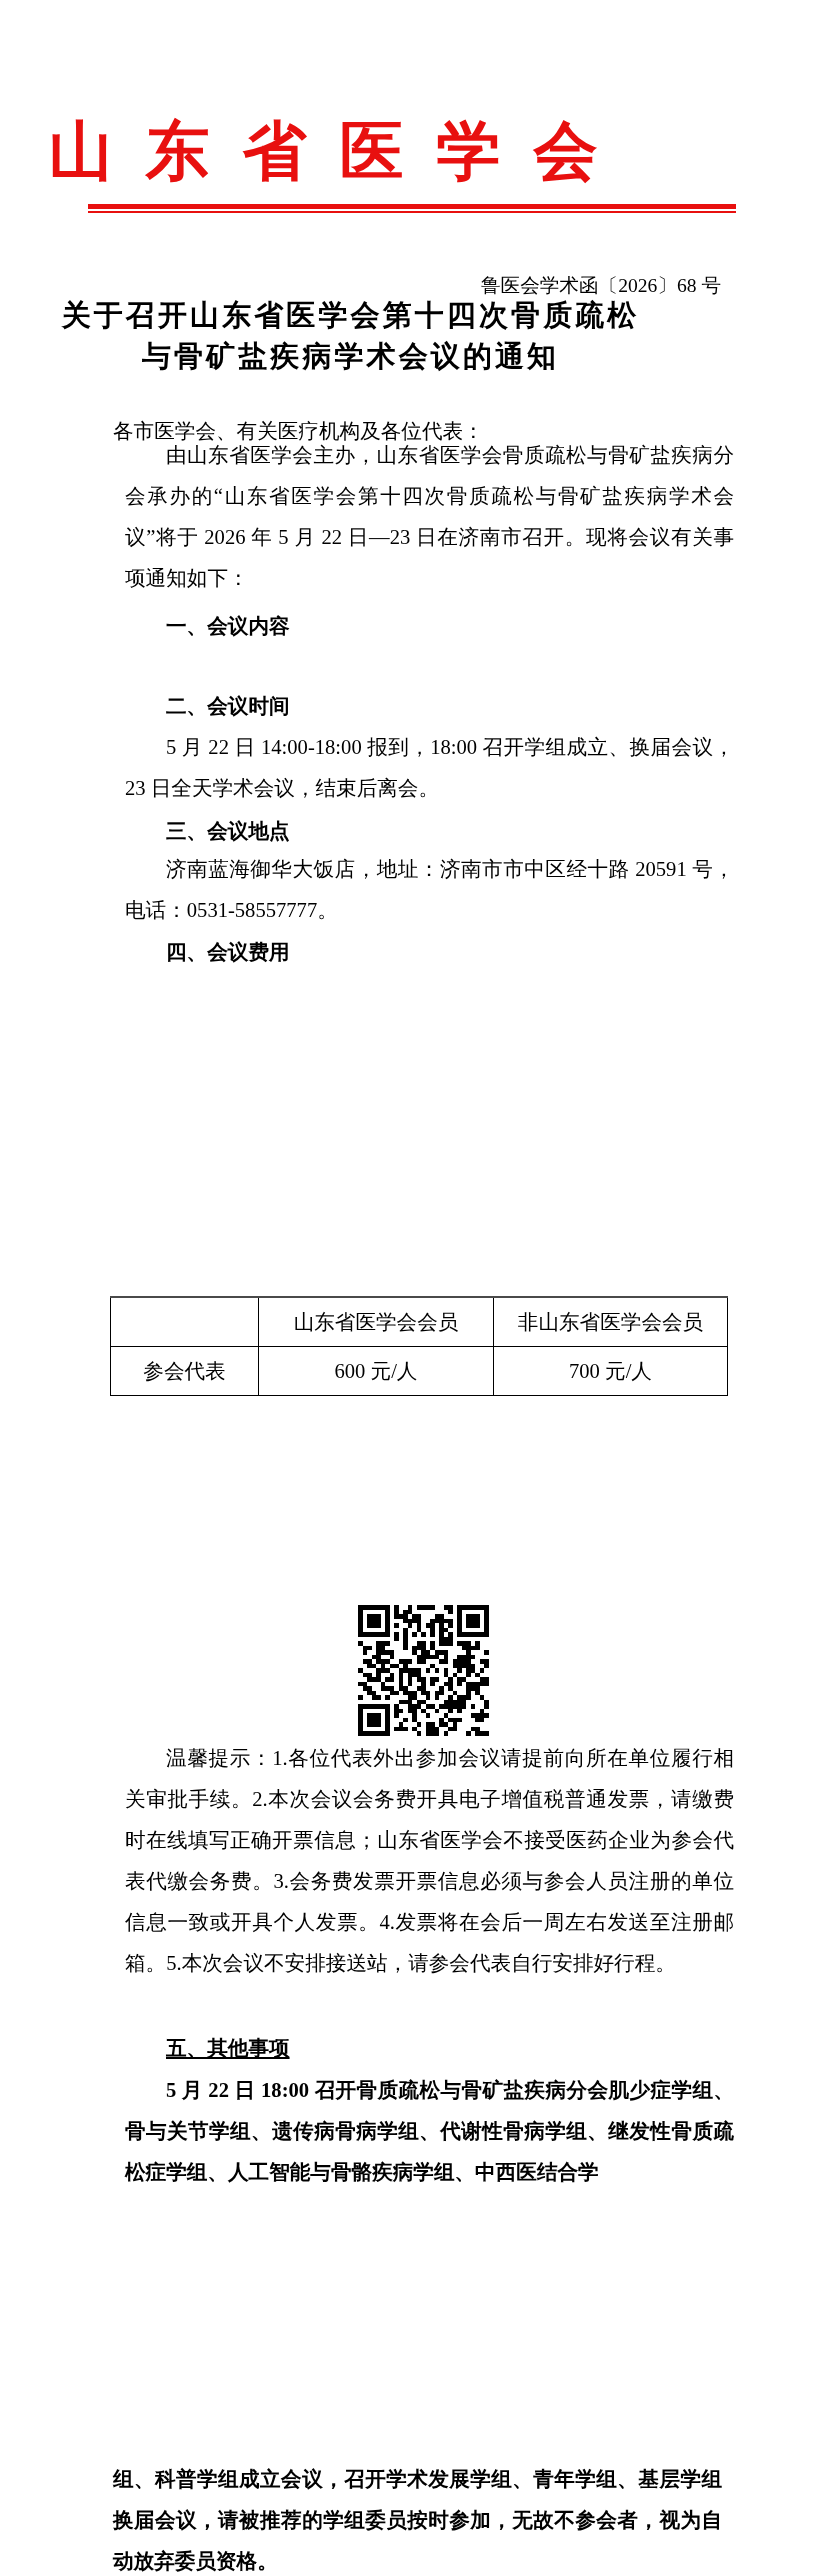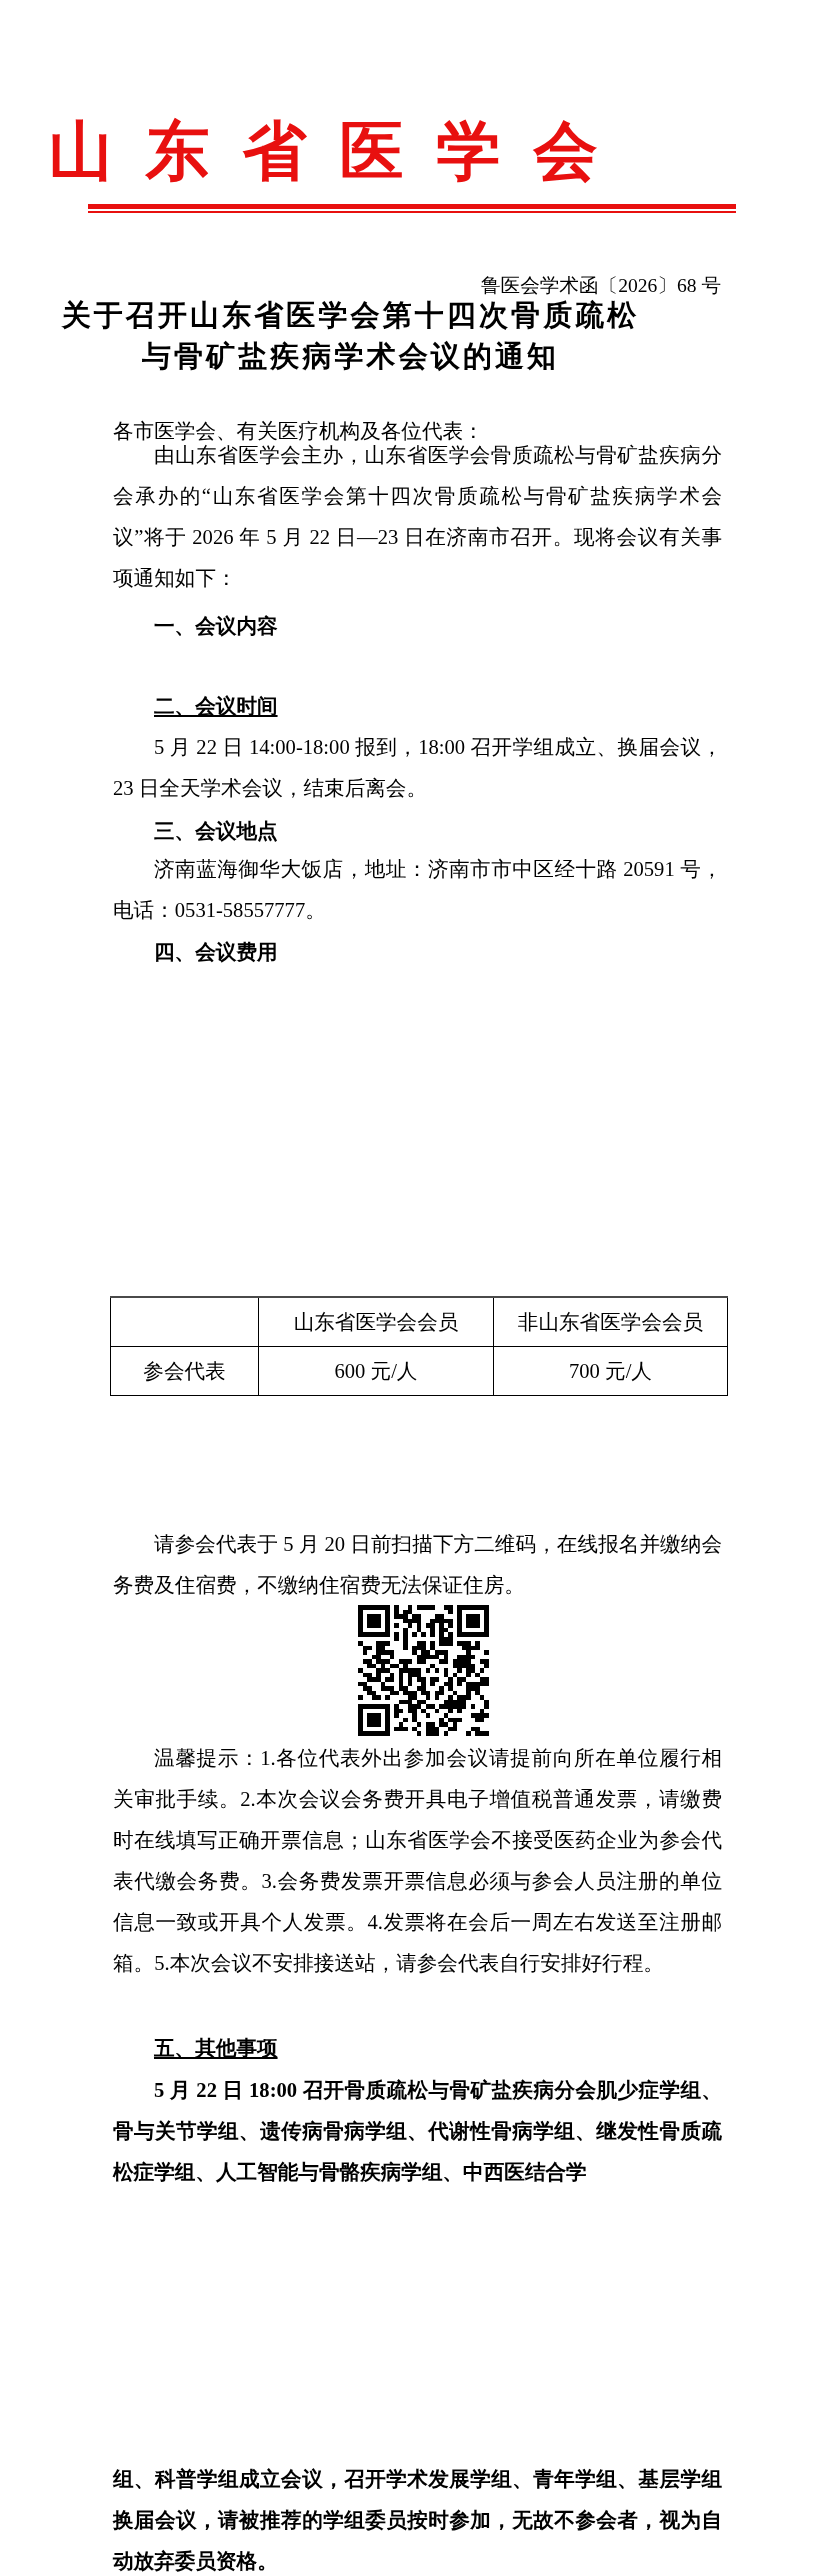--- a/index.html
+++ b/index.html
@@ -14,28 +14,28 @@
   .rule-thin{top:211px;left:88px;width:648px;height:1.5px;background:var(--accent,#e8100f);}
   .doc-number{top:240px;left:0;width:721px;text-align:right;font-size:19.6px;line-height:26px;margin-top:33px;}
 
   
   .title-line{left:0;width:698px;text-align:center;font-size:29px;line-height:38px;font-weight:700;
               letter-spacing:3.1px;text-indent:3.1px;white-space:nowrap;}
   .t1{top:296px;} .t2{top:337px;}
 
   
   .para{left:113px;width:609px;font-size:20.6px;line-height:41px;text-align:justify;}
-  .indent{text-indent:41px;}
+  .indent{text-indent:41px;margin-left:12px;}
   .heading{font-family:"Liberation Sans","DejaVu Sans",sans-serif;font-weight:700;}
   .bold{font-weight:700;}
 
   .salutation{top:411px;}
   .intro{top:435px;}
   .h1{top:605px;} .p1{top:641px;}
-  .h2{top:685px;text-decoration:underline;} .p2{top:727px;}
+  .h2{top:685px;} .p2{top:727px;}
   .h3{top:810px;} .p3{top:849px;}
   .h4{top:931px;}
 
   
   .fee-table{top:1296px;left:110px;width:618px;border-collapse:collapse;table-layout:fixed;
              border-top:2.6px solid #4a4a4a;}
   .fee-table th,.fee-table td{border:1px solid #000;text-align:center;vertical-align:middle;
              font-size:20.6px;font-weight:400;font-family:"Liberation Serif","DejaVu Serif",serif;}
   .fee-header-row{height:49px;}
   .fee-data-row{height:49px;}
@@ -90,21 +90,20 @@
         <th>非山东省医学会会员</th>
       </tr>
       <tr class="fee-data-row">
         <td>参会代表</td>
         <td>600 元/人</td>
         <td>700 元/人</td>
       </tr>
     </tbody>
   </table>
 
-  <div class="abs para indent p5">请参会代表于 5 月 20 日前扫描下方二维码，在线报名并缴纳会务费及住宿费，不缴纳住宿费无法保证住房。</div>
 
   <div class="abs qr qr1">
     <div class="qr-canvas"><svg viewBox="0 0 29 29" width="100%" height="100%" preserveAspectRatio="none" shape-rendering="crispEdges">
           <rect width="29" height="29" fill="#ffffff"></rect>
           <g fill="#000000">
             <rect x="0" y="0" width="1" height="1"></rect>
             <rect x="1" y="0" width="1" height="1"></rect>
             <rect x="2" y="0" width="1" height="1"></rect>
             <rect x="3" y="0" width="1" height="1"></rect>
             <rect x="4" y="0" width="1" height="1"></rect>

